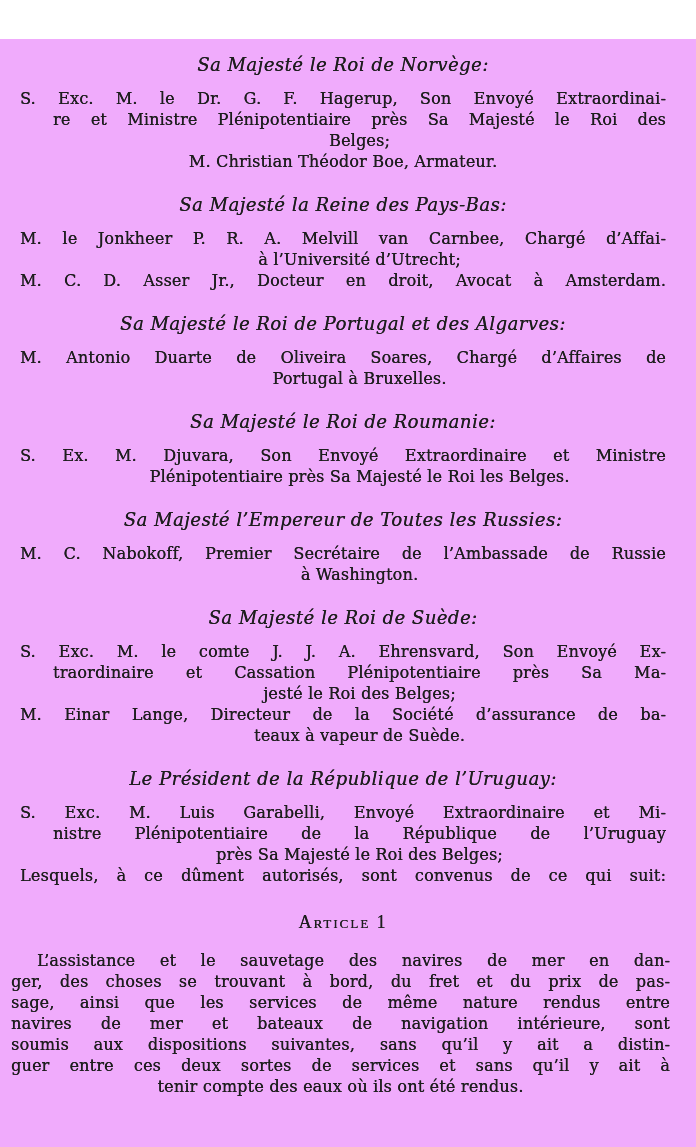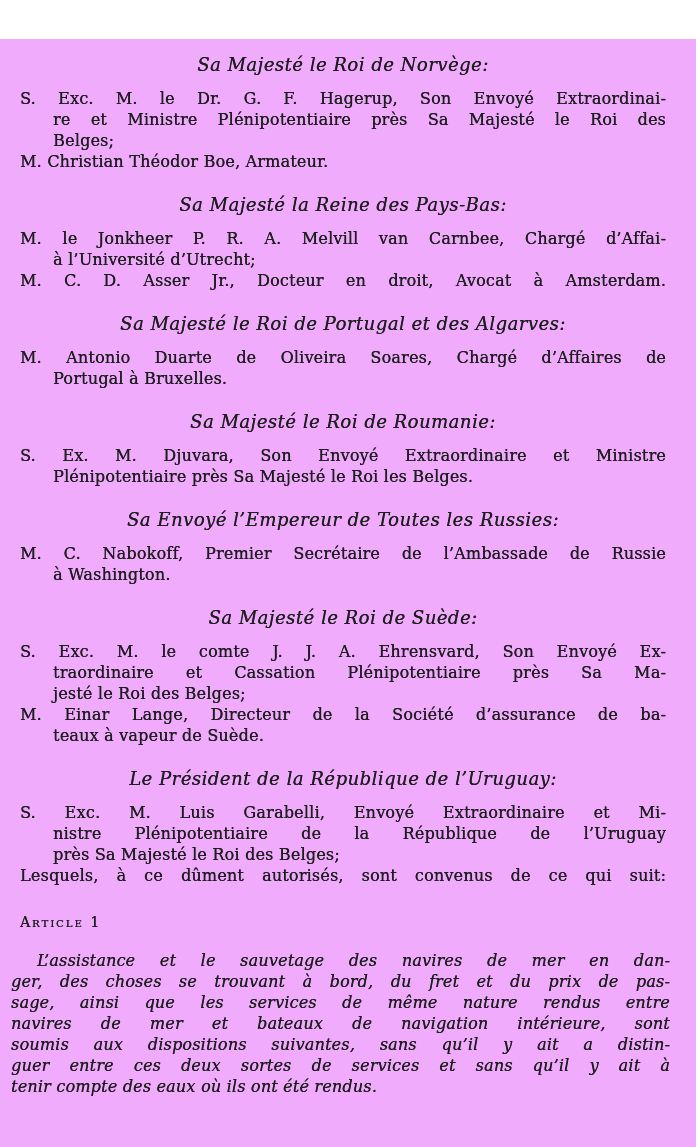--- a/index.html
+++ b/index.html
@@ -32,45 +32,45 @@
     letter-spacing: 0.5px;
   }
   .country-heading:first-child {
     margin-top: 2px;
   }
   .entry {
     font-size: 16px;
     line-height: 21px;
   }
   .line {
-    text-align: left;
+    text-align: center;
     letter-spacing: 0.2px;
   }
   .line.fill {
     text-align: justify;
     text-align-last: justify;
   }
   .line.indent {
     padding-left: 33px;
   }
   .line.first {
     text-indent: 26px;
   }
   .article-heading {
-    text-align: left;
+    text-align: center;
     font-variant: small-caps;
-    font-size: 14px;
+    font-size: 18px;
     line-height: 21px;
     letter-spacing: 2px;
     margin: 26px 0 17px 0;
+    font-family: Liberation Serif, serif;
   }
   .article-para {
     margin-left: -9px;
     margin-right: -4px;
-    font-style: italic;
   }
 </style>
 </head>
 <body>
 
 <div class="page">
     <div class="country-heading">Sa Majesté le Roi de Norvège:</div>
     <div class="entry">
       <div class="line fill">S. Exc. M. le Dr. G. F. Hagerup, Son Envoyé Extraordinai-</div>
       <div class="line indent fill">re et Ministre Plénipotentiaire près Sa Majesté le Roi des</div>
@@ -92,21 +92,21 @@
     <div class="country-heading">Sa Majesté le Roi de Portugal et des Algarves:</div>
     <div class="entry">
       <div class="line fill">M. Antonio Duarte de Oliveira Soares, Chargé d’Affaires de</div>
       <div class="line indent">Portugal à Bruxelles.</div>
     </div>
     <div class="country-heading">Sa Majesté le Roi de Roumanie:</div>
     <div class="entry">
       <div class="line fill">S. Ex. M. Djuvara, Son Envoyé Extraordinaire et Ministre</div>
       <div class="line indent">Plénipotentiaire près Sa Majesté le Roi les Belges.</div>
     </div>
-    <div class="country-heading">Sa Envoyé l’Empereur de Toutes les Russies:</div>
+    <div class="country-heading">Sa Majesté l’Empereur de Toutes les Russies:</div>
     <div class="entry">
       <div class="line fill">M. C. Nabokoff, Premier Secrétaire de l’Ambassade de Russie</div>
       <div class="line indent">à Washington.</div>
     </div>
     <div class="country-heading">Sa Majesté le Roi de Suède:</div>
     <div class="entry">
       <div class="line fill">S. Exc. M. le comte J. J. A. Ehrensvard, Son Envoyé Ex-</div>
       <div class="line indent fill">traordinaire et Cassation Plénipotentiaire près Sa Ma-</div>
       <div class="line indent">jesté le Roi des Belges;</div>
     </div>

